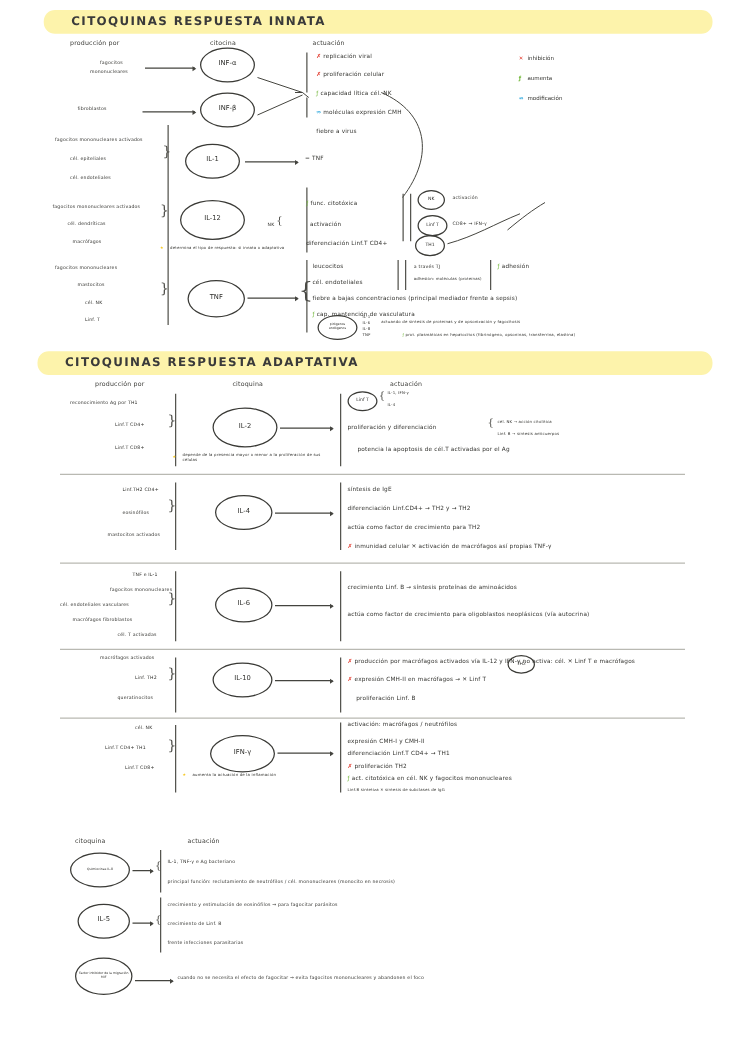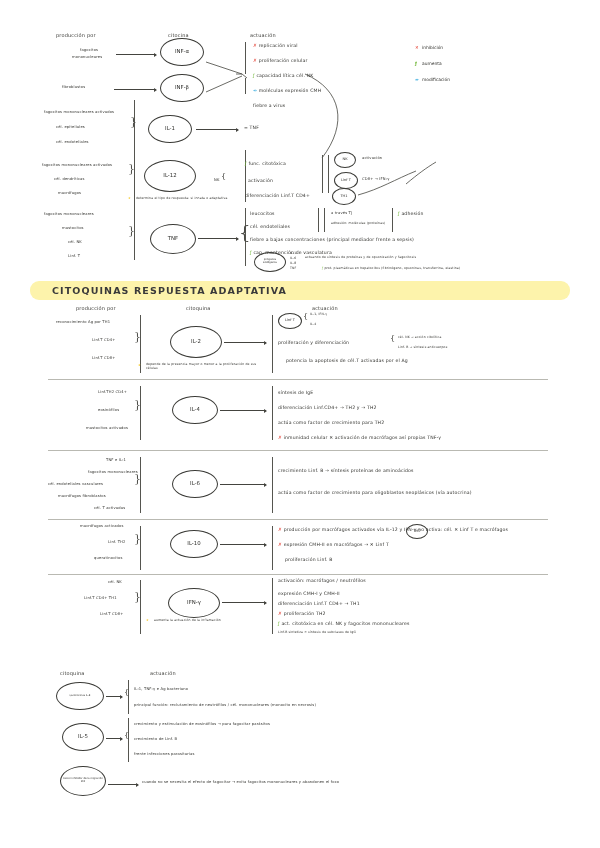--- a/index.html
+++ b/index.html
@@ -91,20 +91,23 @@
   svg.ink path{fill:none;stroke:#45453f;stroke-width:.8;}
 
   .legend-row{position:absolute;font-size:4.4px;color:#33332f;white-space:nowrap;}
   .mark{display:inline-block;width:7px;font-weight:700;}
 </style>
 </head>
 <body>
 
 <div class="page">
 
+  <div class="banner" style="left:35px;top:8px;width:535px;height:19px;">
+    <span class="banner-text">CITOQUINAS RESPUESTA INNATA</span>
+  </div>
 
   <div class="hw hdr" style="left:56px;top:32px;">producción por</div>
   <div class="hw hdr" style="left:168px;top:32px;">citocina</div>
   <div class="hw hdr" style="left:250px;top:32px;">actuación</div>
 
   <div class="legend-row" style="left:415px;top:45px;">
     <span class="mark red">✕</span><span>inhibición</span>
   </div>
   <div class="legend-row" style="left:415px;top:61px;">
     <span class="mark green">ƒ</span><span>aumenta</span>

